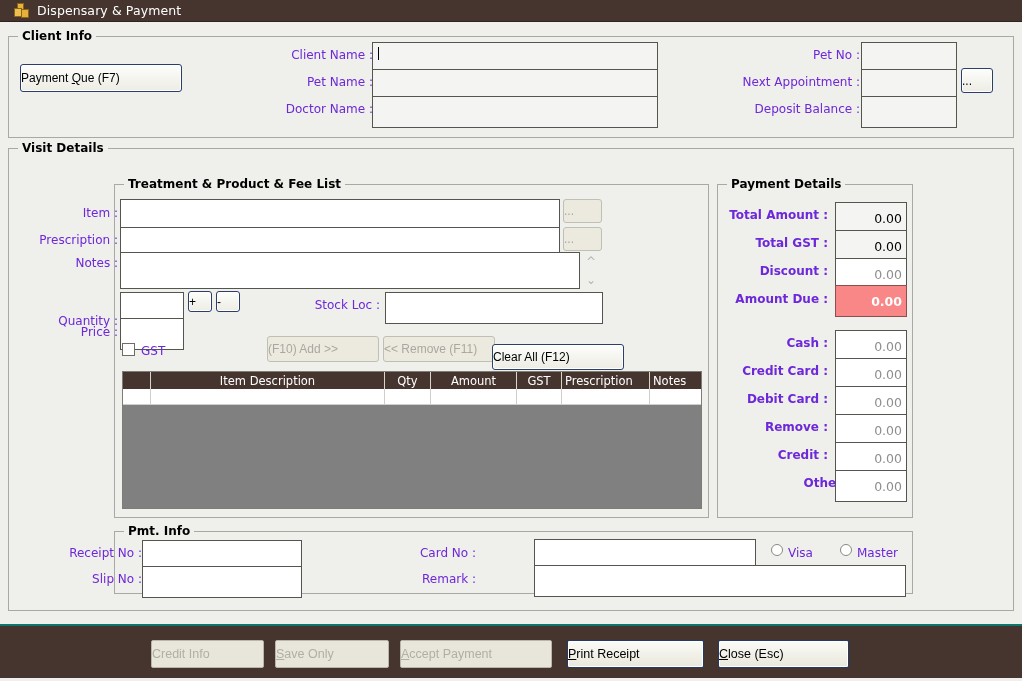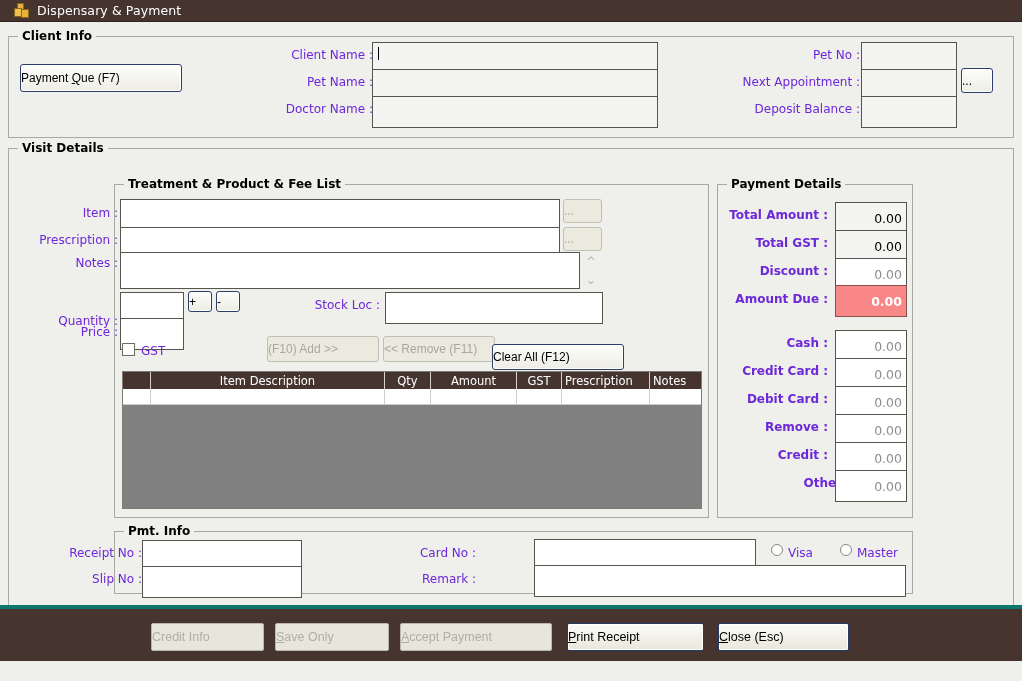--- a/index.html
+++ b/index.html
@@ -221,24 +221,24 @@
   }
   .grid-row .gc {
     box-sizing: border-box;
     border-right: 1px solid #cfcfc9;
     border-bottom: 1px solid #cfcfc9;
     background: #ffffff;
   }
 
   
   .footer {
-    position: absolute; left: 0; top: 605px;
+    position: absolute; left: 0; top: 624px;
     width: 1022px; height: 52px;
     background: #46352f;
-    border-top: 4px solid #0f766e;
+    border-top: 2px solid #0f766e;
   }
   .footer .btn {
     background: linear-gradient(#fbfbf6, #e9e7dc);
     border: 1px solid #7a7a72;
     border-radius: 2px;
     font-size: 12.5px;
   }
   .footer .btn.primaryedge {
     border: 1px solid #243a63;
     box-shadow: inset 0 0 0 1px #ffffff;

